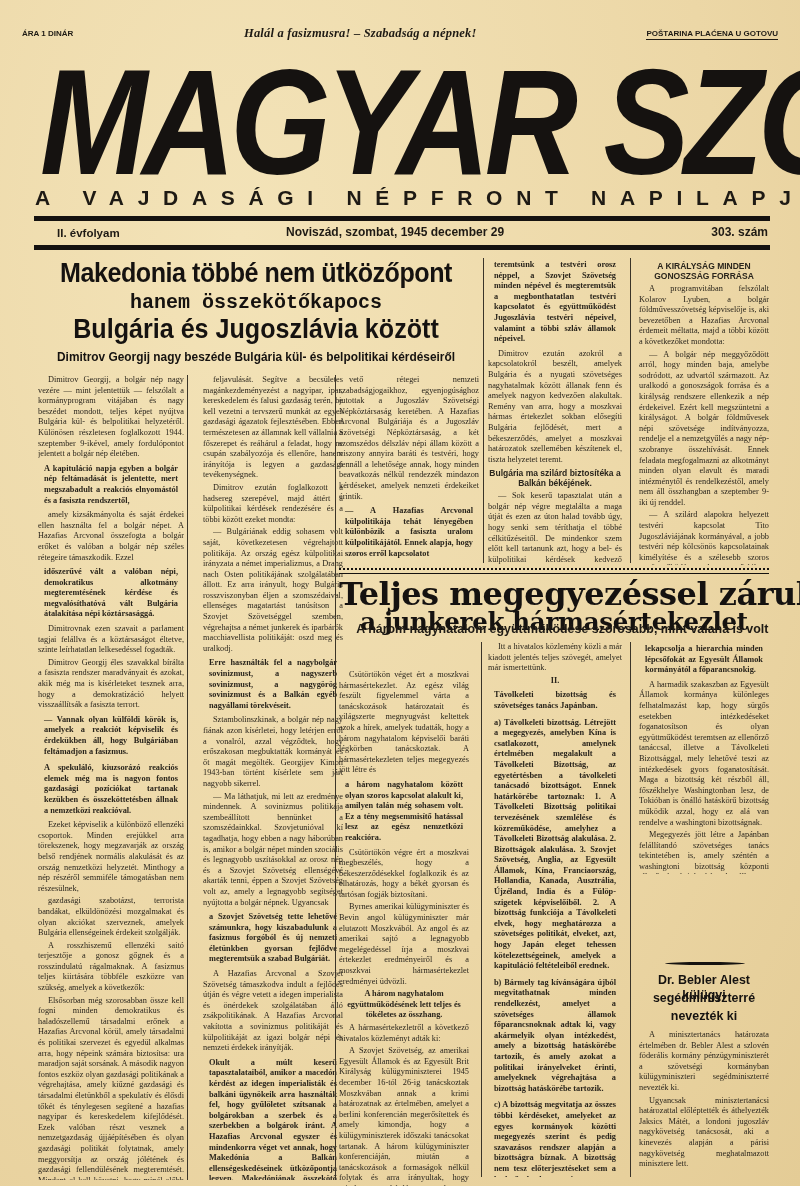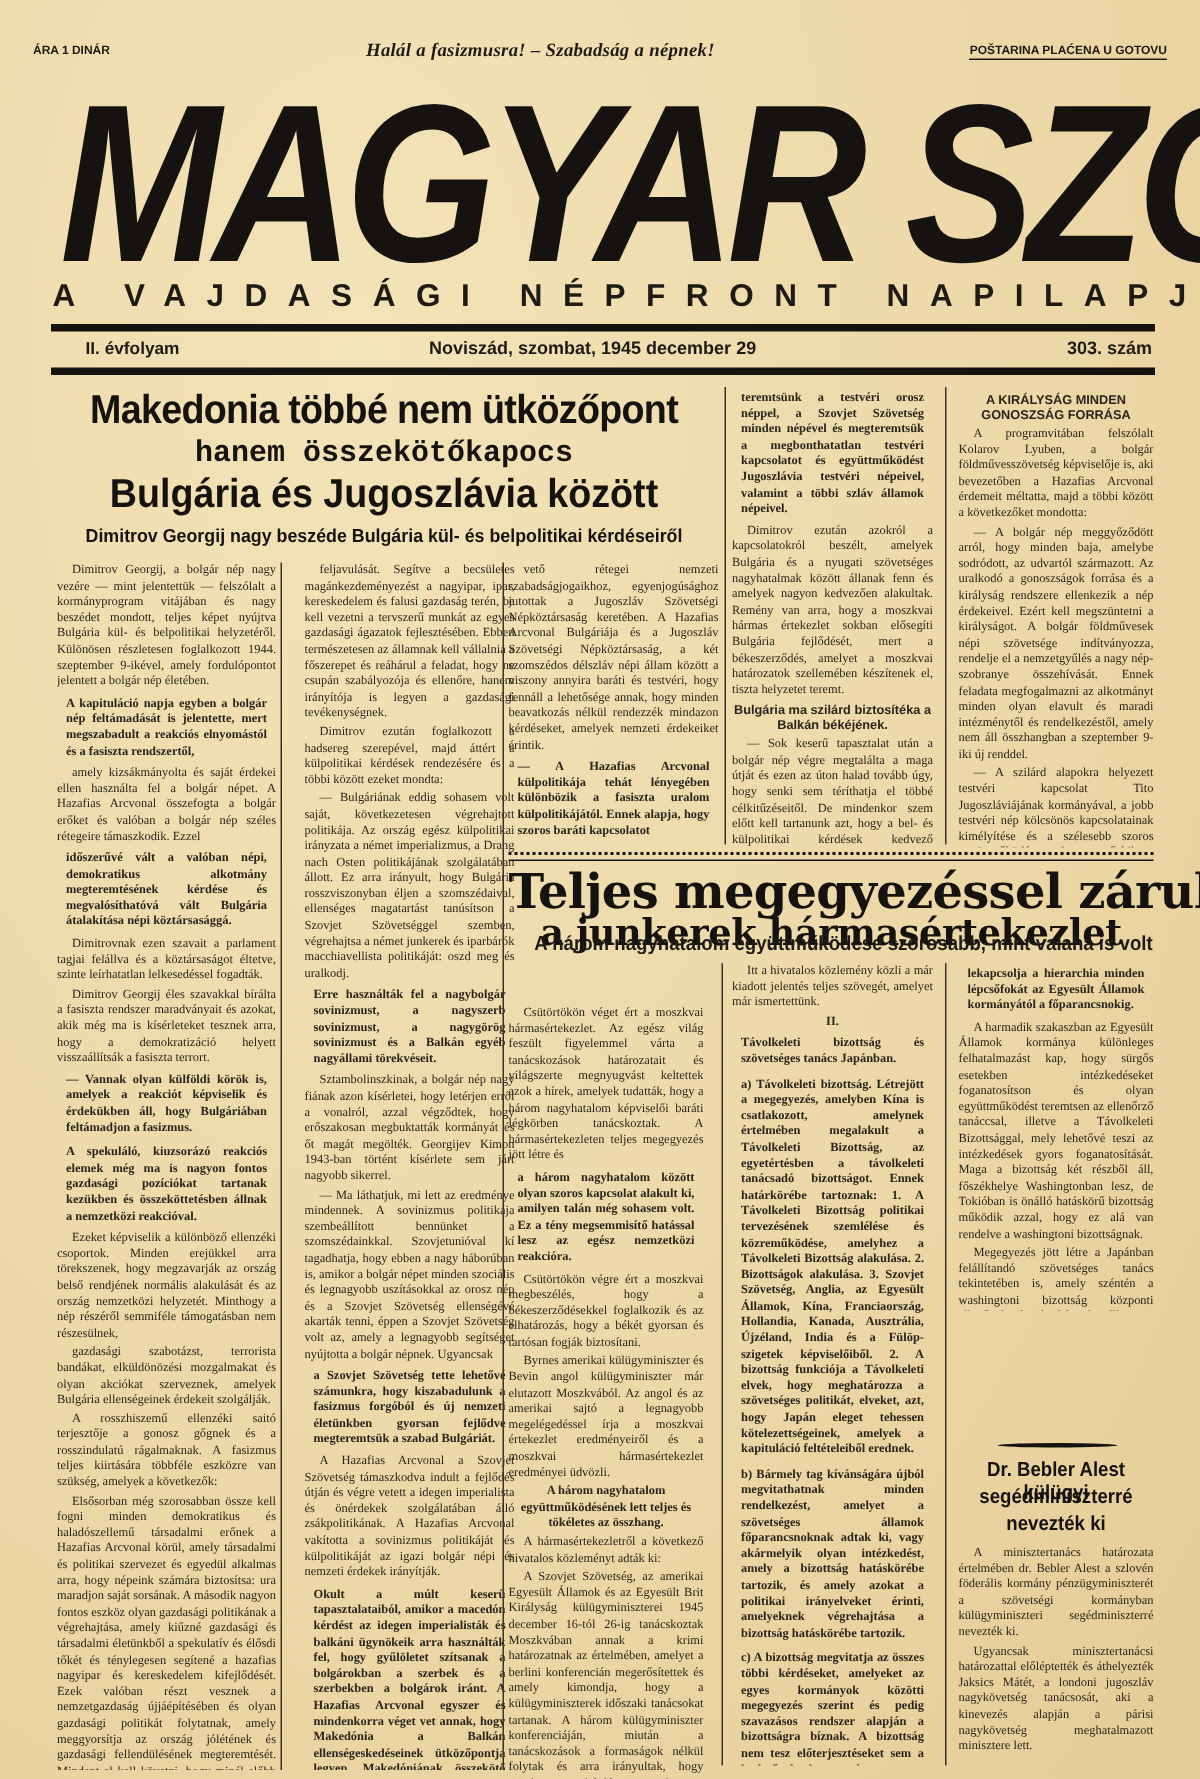--- a/index.html
+++ b/index.html
@@ -108,21 +108,21 @@
       <p class="b">Erre használták fel a nagybolgár sovinizmust, a nagyszerb sovinizmust, a nagygörög sovinizmust és a Balkán egyéb nagyállami törekvéseit.</p>
       <p class="">Sztambolinszkinak, a bolgár nép nagy fiának azon kísérletei, hogy letérjen erről a vonalról, azzal végződtek, hogy erőszakosan megbuktatták kormányát és őt magát megölték. Georgijev Kimon 1943-ban történt kísérlete sem járt nagyobb sikerrel.</p>
       <p class="">— Ma láthatjuk, mi lett az eredménye mindennek. A sovinizmus politikája szembeállított bennünket a szomszédainkkal. Szovjetunióval kí tagadhatja, hogy ebben a nagy háborúban is, amikor a bolgár népet minden szociális és legnagyobb uszításokkal az orosz nép és a Szovjet Szövetség ellenségévé akarták tenni, éppen a Szovjet Szövetség volt az, amely a legnagyobb segítséget nyújtotta a bolgár népnek. Ugyancsak</p>
       <p class="b">a Szovjet Szövetség tette lehetővé számunkra, hogy kiszabadulunk a fasizmus forgóból és új nemzeti életünkben gyorsan fejlődve megteremtsük a szabad Bulgáriát.</p>
       <p class="">A Hazafias Arcvonal a Szovjet Szövetség támaszkodva indult a fejlődés útján és végre vetett a idegen imperialista és önérdekek szolgálatában álló zsákpolitikának. A Hazafias Arcvonal vakította a sovinizmus politikáját és külpolitikáját az igazi bolgár népi és nemzeti érdekek irányítják.</p>
       <p class="b">Okult a múlt keserű tapasztalataiból, amikor a macedón kérdést az idegen imperialisták és balkáni ügynökeik arra használták fel, hogy gyűlöletet szítsanak a bolgárokban a szerbek és a szerbekben a bolgárok iránt. A Hazafias Arcvonal egyszer és mindenkorra véget vet annak, hogy Makedónia a Balkán ellenségeskedéseinek ütközőpontja legyen. Makedóniának összekötő kapocsnak kell lennie a bolgárok és szerbek, az új Bulgária és az új Jugoszlávia között. Nem szabad többé felosztani Makedóniát, nem szabad idegen uralmat teremteni Makedóniában, hanem tiszteletben kell tartani a macedón nép akaratát, amely népnek az alap-</p>
     </div>
   <div class="vsep" style="left:335px;top:375px;height:805px"></div>
   <div class="col c3">
       <p class="">vető rétegei nemzeti szabadságjogaikhoz, egyenjogúsághoz jutottak a Jugoszláv Szövetségi Népköztársaság keretében. A Hazafias Arcvonal Bulgáriája és a Jugoszláv Szövetségi Népköztársaság, a két szomszédos délszláv népi állam között a viszony annyira baráti és testvéri, hogy fennáll a lehetősége annak, hogy minden beavatkozás nélkül rendezzék mindazon kérdéseket, amelyek nemzeti érdekeiket érintik.</p>
-      <p class="b">— A Hazafias Arcvonal külpolitikája tehát lényegében különbözik a fasiszta uralom külpolitikájától. Ennek alapja, hogy szoros baráti kapcsolatot</p>
+      <p class="b">— A Hazafias Arcvonal külpolitikája tehát lényegében különbözik a fasiszta uralom külpolitikájától. Ennek alapja, hogy szoros erről kapcsolatot</p>
     </div>
   <div class="vsep" style="left:483px;top:258px;height:305px"></div>
   <div class="col c4">
       <p class="b">teremtsünk a testvéri orosz néppel, a Szovjet Szövetség minden népével és megteremtsük a megbonthatatlan testvéri kapcsolatot és együttműködést Jugoszlávia testvéri népeivel, valamint a többi szláv államok népeivel.</p>
       <p class="">Dimitrov ezután azokról a kapcsolatokról beszélt, amelyek Bulgária és a nyugati szövetséges nagyhatalmak között állanak fenn és amelyek nagyon kedvezően alakultak. Remény van arra, hogy a moszkvai hármas értekezlet sokban elősegíti Bulgária fejlődését, mert a békeszerződés, amelyet a moszkvai határozatok szellemében készítenek el, tiszta helyzetet teremt.</p>
       <div class="sh">Bulgária ma szilárd biztosítéka a Balkán békéjének.</div>
       <p class="">— Sok keserű tapasztalat után a bolgár nép végre megtalálta a maga útját és ezen az úton halad tovább úgy, hogy senki sem téríthatja el többé célkitűzéseitől. De mindenkor szem előtt kell tartanunk azt, hogy a bel- és külpolitikai kérdések kedvező megoldásának kulcsa a mi kezünkben van és a bolgár népi egységben rejlik — fejezte be beszédét Dimitrov.</p>
     </div>
   <div class="vsep" style="left:630px;top:258px;height:305px"></div>
   <div class="col c5">

